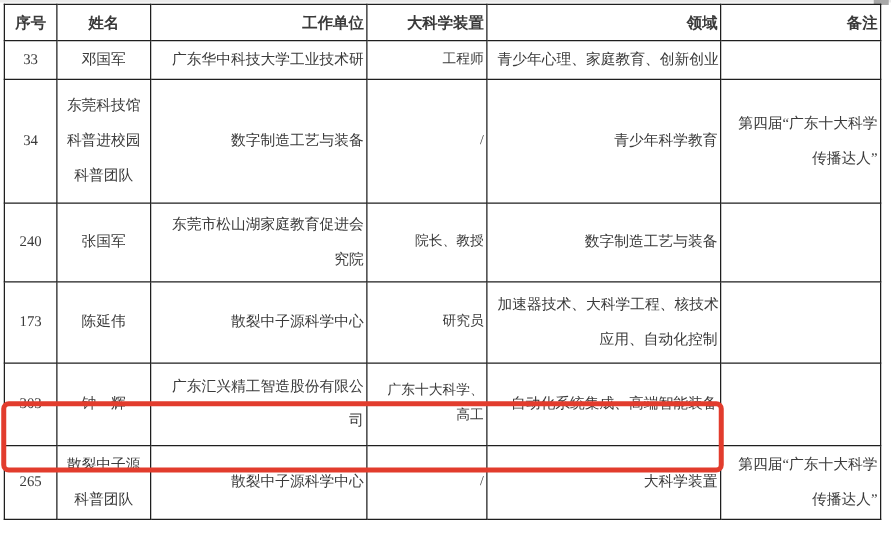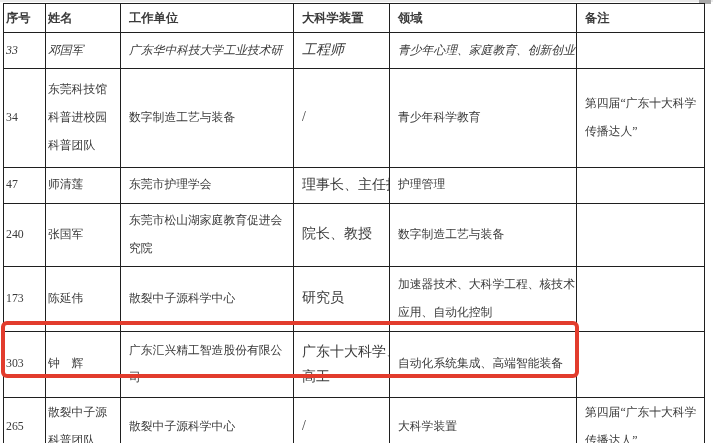--- a/index.html
+++ b/index.html
@@ -24,30 +24,30 @@
     border-collapse:collapse;table-layout:fixed;
   }
   .roster th,.roster td{
     border:1px solid var(--border,#1f1f1f);
     vertical-align:middle;
     white-space:pre;
     overflow:hidden;
     font-size:11.8px;
     line-height:2.35;
     padding:1px 2px 1px 8px;
-    text-align:left;
+    text-align:right;
     font-weight:normal;
   }
   .roster th{
     font-weight:bold;
     font-size:12.3px;
     line-height:1.2;
   }
-  .roster .center{padding:1px 2px;}
-  .roster td.c3{font-size:14px;}
+  .roster .center{text-align:center;padding:1px 2px;}
+  .roster td.c3{font-size:11px;}
   .roster td.tight{line-height:1.8;}
   .highlight-box{
     position:absolute;left:1px;top:321px;width:578px;height:57px;
     box-sizing:border-box;
     border:4px solid var(--accent,#e23c2d);
     border-radius:6px;
     pointer-events:none;
   }
 </style>
 </head>
@@ -70,46 +70,38 @@
         <tr style="height: 29px;">
           <th class="center">序号</th>
           <th class="center">姓名</th>
           <th>工作单位</th>
           <th>大科学装置</th>
           <th>领域</th>
           <th>备注</th>
         </tr>
       </thead>
     <tbody id="grid-body">
-        <tr style="height: 30px; font-style: italic;">
+        <tr style="height: 30px;">
           <td class="c0 center">33</td>
           <td class="c1 center">邓国军</td>
           <td class="c2">广东华中科技大学工业技术研</td>
           <td class="c3">工程师</td>
           <td class="c4">青少年心理、家庭教育、创新创业</td>
           <td class="c5"></td>
         </tr>
         <tr style="height: 99px;">
           <td class="c0 center">34</td>
           <td class="c1 center">东莞科技馆
 科普进校园
 科普团队</td>
           <td class="c2">数字制造工艺与装备</td>
           <td class="c3">/</td>
           <td class="c4">青少年科学教育</td>
           <td class="c5">第四届“广东十大科学
 传播达人”</td>
-        </tr>
-        <tr style="height: 26px;">
-          <td class="c0 center">47</td>
-          <td class="c1 center">师清莲</td>
-          <td class="c2">东莞市护理学会</td>
-          <td class="c3">理事长、主任护师</td>
-          <td class="c4">护理管理</td>
-          <td class="c5"></td>
         </tr>
         <tr style="height: 63px;">
           <td class="c0 center">240</td>
           <td class="c1 center">张国军</td>
           <td class="c2">东莞市松山湖家庭教育促进会
 究院</td>
           <td class="c3">院长、教授</td>
           <td class="c4">数字制造工艺与装备</td>
           <td class="c5"></td>
         </tr>

